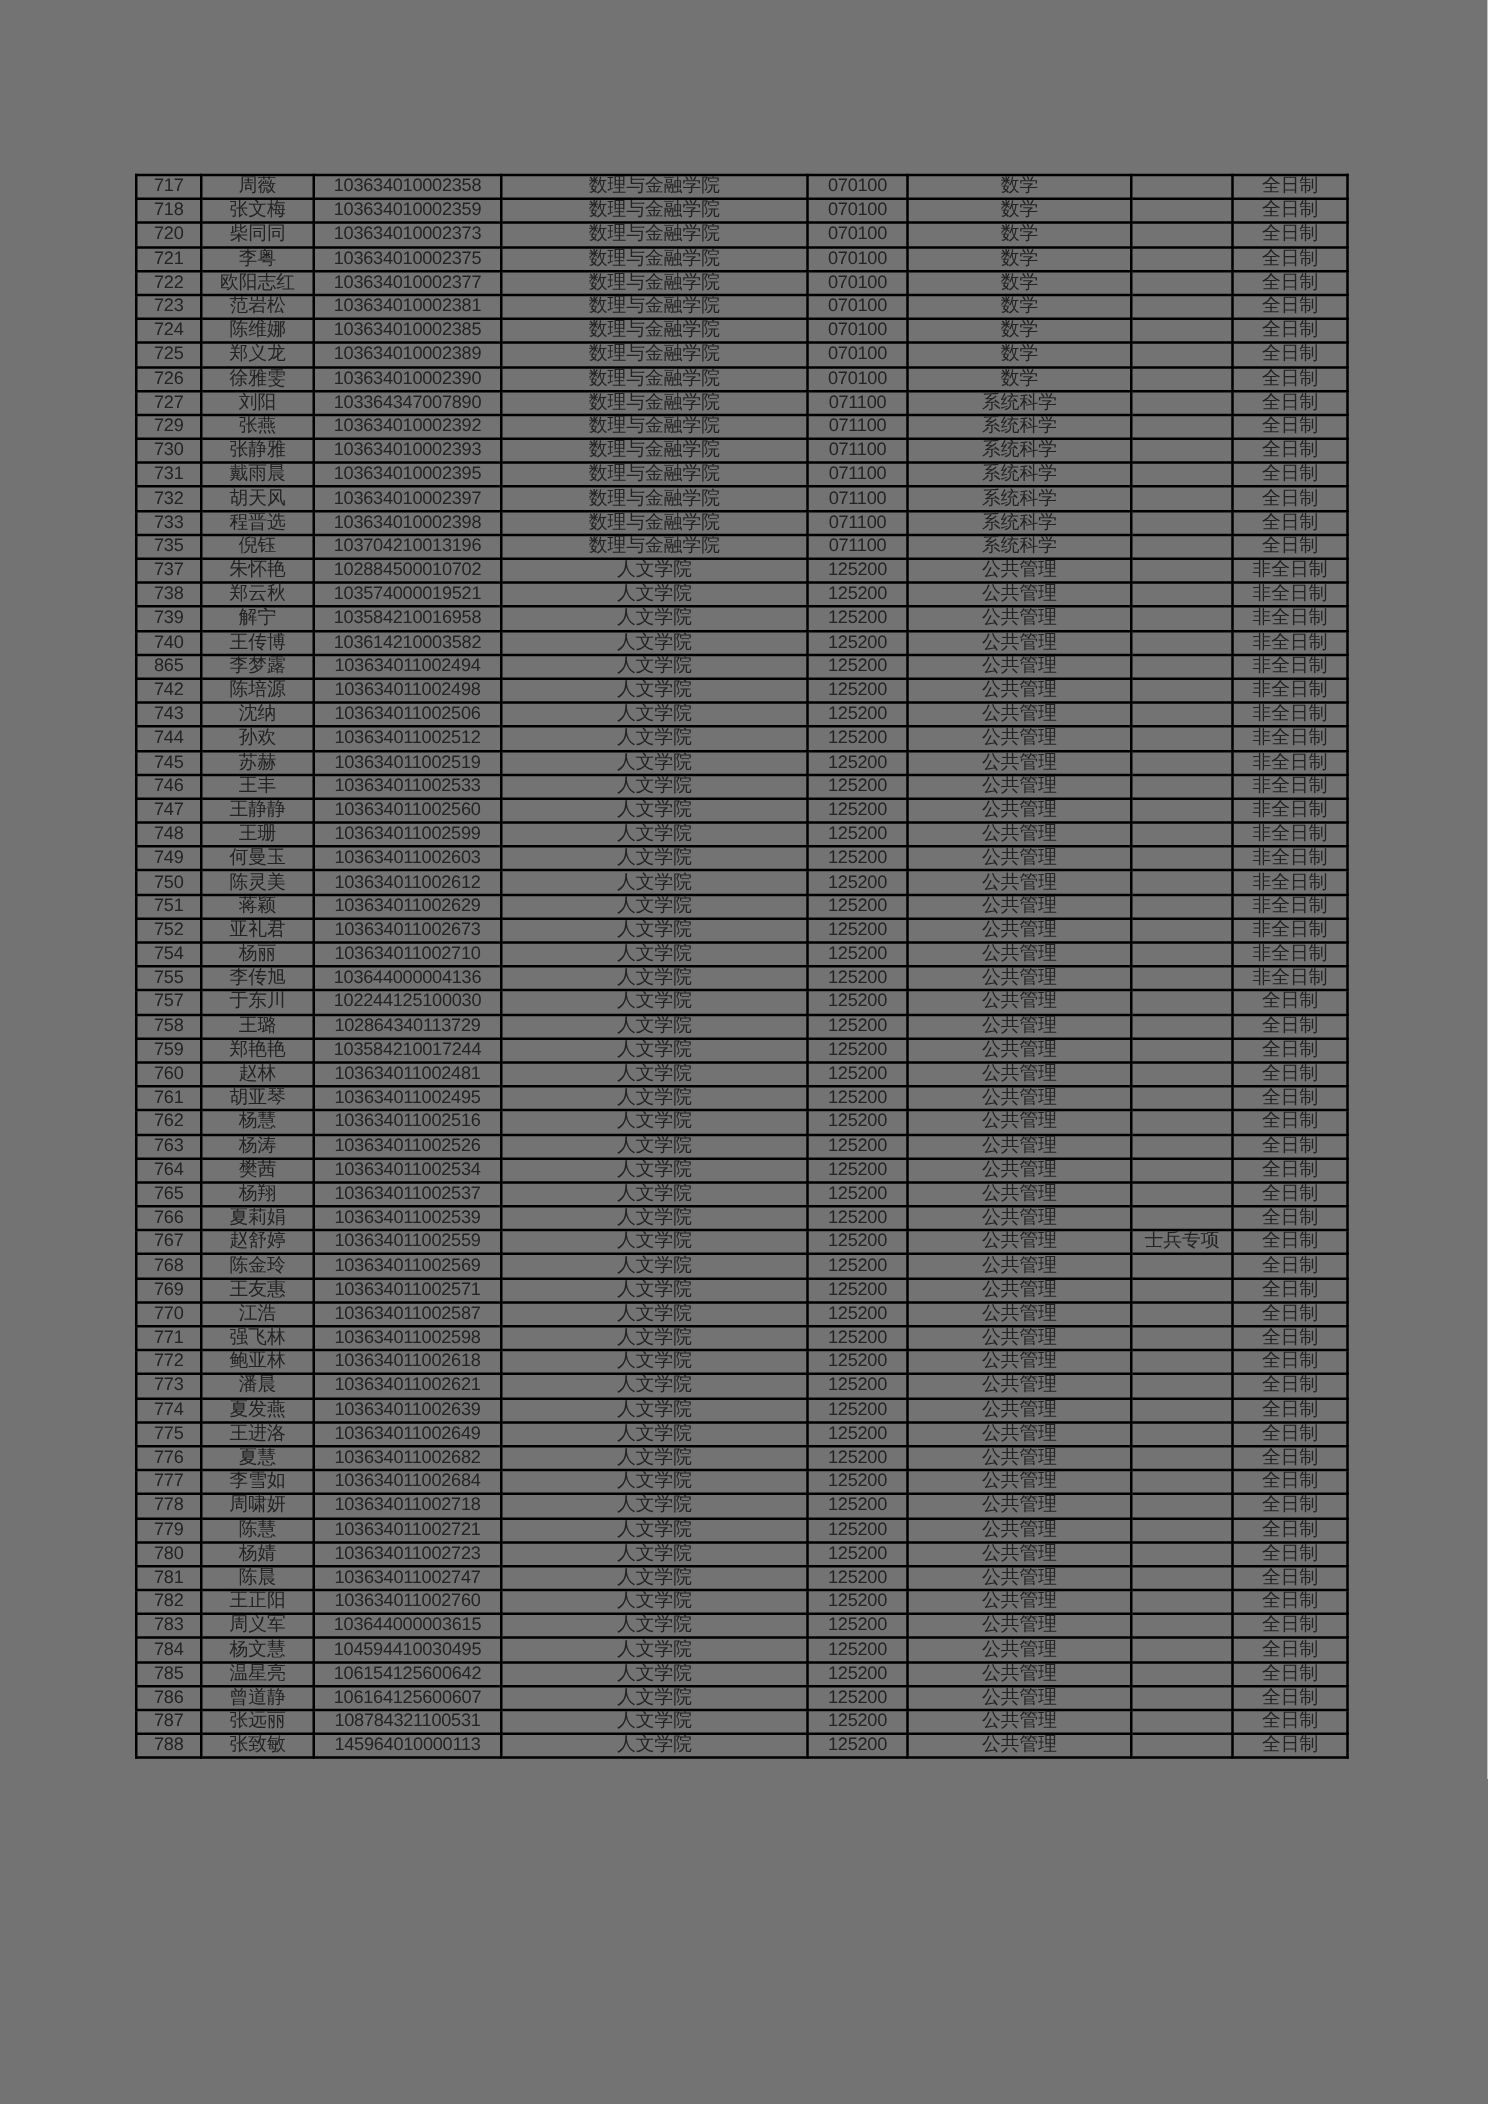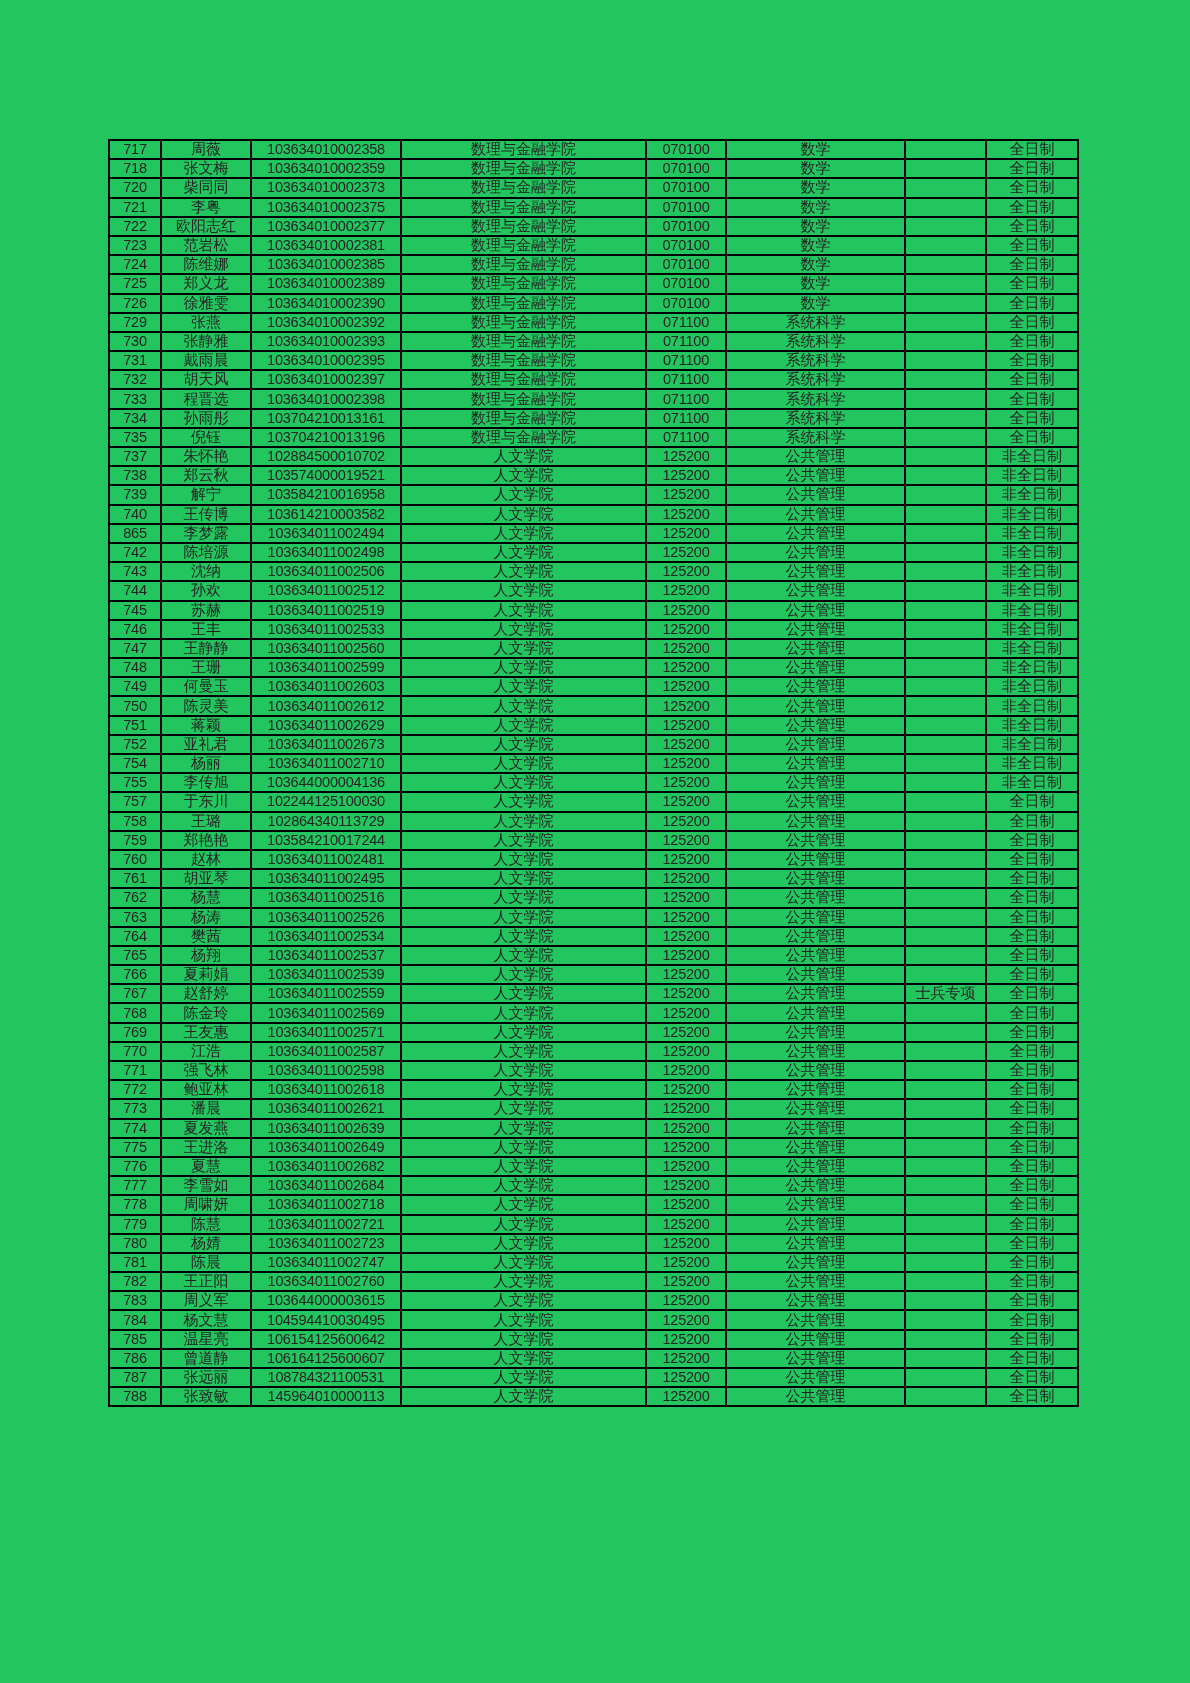--- a/index.html
+++ b/index.html
@@ -4,21 +4,21 @@
 <style>
   html, body {
     margin: 0; padding: 0;
     width: 1190px; height: 1683px;
     background: #ffffff;
     font-family: "Liberation Serif", serif;
   }
   .page {
     position: relative;
     width: 1190px; height: 1683px;
-    background: #22c55e;
+    background: #737373;
     overflow: hidden;
   }
   .sheet {
     position: absolute;
     left: 108px; top: 139px;
   }
   table.roster {
     border-collapse: collapse;
     table-layout: fixed;
     width: 969px;
@@ -150,20 +150,30 @@
             <td class="num">726</td>
             <td>徐雅雯</td>
             <td class="num">103634010002390</td>
             <td>数理与金融学院</td>
             <td class="num">070100</td>
             <td>数学</td>
             <td></td>
             <td>全日制</td>
           </tr>
           <tr>
+            <td class="num">727</td>
+            <td>刘阳</td>
+            <td class="num">103364347007890</td>
+            <td>数理与金融学院</td>
+            <td class="num">071100</td>
+            <td>系统科学</td>
+            <td></td>
+            <td>全日制</td>
+          </tr>
+          <tr>
             <td class="num">729</td>
             <td>张燕</td>
             <td class="num">103634010002392</td>
             <td>数理与金融学院</td>
             <td class="num">071100</td>
             <td>系统科学</td>
             <td></td>
             <td>全日制</td>
           </tr>
           <tr>
@@ -193,30 +203,20 @@
             <td>数理与金融学院</td>
             <td class="num">071100</td>
             <td>系统科学</td>
             <td></td>
             <td>全日制</td>
           </tr>
           <tr>
             <td class="num">733</td>
             <td>程晋选</td>
             <td class="num">103634010002398</td>
-            <td>数理与金融学院</td>
-            <td class="num">071100</td>
-            <td>系统科学</td>
-            <td></td>
-            <td>全日制</td>
-          </tr>
-          <tr>
-            <td class="num">734</td>
-            <td>孙雨彤</td>
-            <td class="num">103704210013161</td>
             <td>数理与金融学院</td>
             <td class="num">071100</td>
             <td>系统科学</td>
             <td></td>
             <td>全日制</td>
           </tr>
           <tr>
             <td class="num">735</td>
             <td>倪钰</td>
             <td class="num">103704210013196</td>

